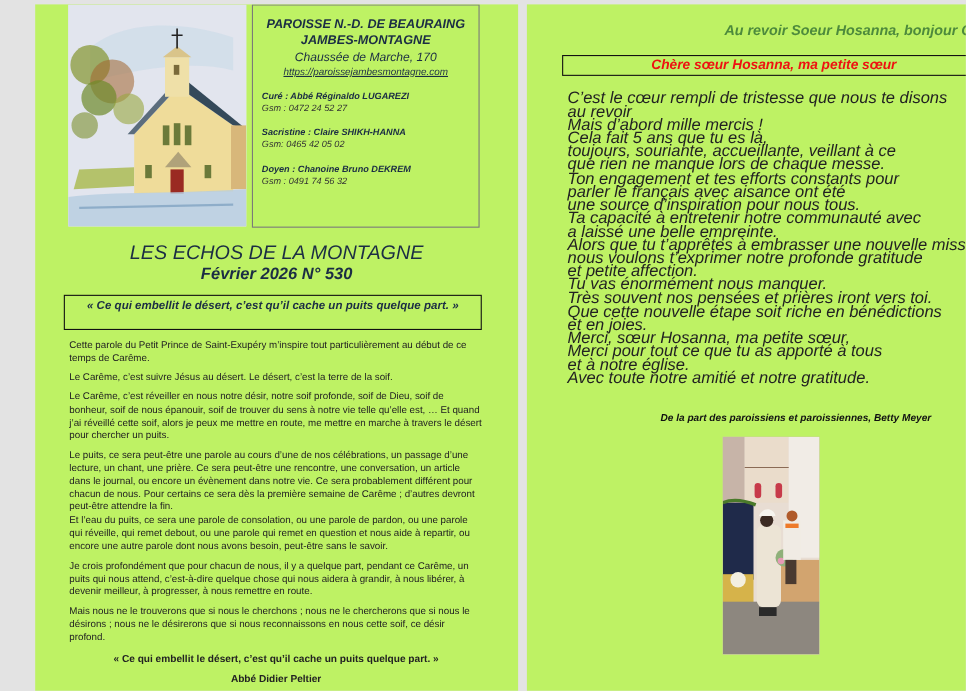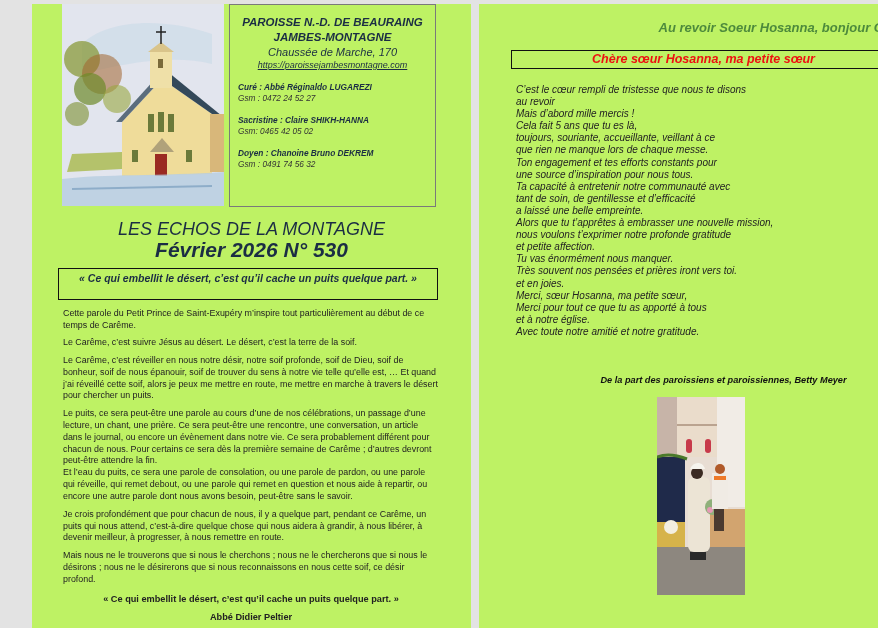--- a/index.html
+++ b/index.html
@@ -43,21 +43,21 @@
   .contact { margin-bottom: 11px; }
   .contact .role { font-weight: bold; font-style: italic; font-size: 8.3px; line-height: 11px; }
   .contact .phone { font-style: italic; font-size: 8.3px; line-height: 11px; color: #333; }
 
   .newsletter-title {
     position: absolute; left: 0; top: 215px; width: 439px; text-align: center;
     color: #1b2d44; font-weight: normal; font-style: italic; font-size: 18px; line-height: 21px;
   }
   .issue-line {
     position: absolute; left: 0; top: 236px; width: 439px; text-align: center;
-    color: #1b2d44; font-weight: bold; font-style: italic; font-size: 21px; line-height: 20px;
+    color: #1b2d44; font-weight: bold; font-style: italic; font-size: 15px; line-height: 20px;
   }
   .quote-box {
     position: absolute; left: 26px; top: 264px; width: 380px; height: 32px;
     border: 1.5px solid #111; box-sizing: border-box;
     text-align: center; font-weight: bold; font-style: italic; font-size: 10.5px; line-height: 14px;
     color: #1b2d44; padding-top: 2px;
   }
   .article {
     position: absolute; left: 31px; top: 304px; width: 376px;
     font-size: 8.9px; line-height: 11.9px; color: #222;
@@ -77,21 +77,21 @@
     position: absolute; left: 0; top: 15px; width: 431px; text-align: right;
     color: #4d8a3c; font-weight: bold; font-style: italic; font-size: 13px; line-height: 17px;
   }
   .red-box {
     position: absolute; left: 32px; top: 46px; width: 385px; height: 19px;
     border: 1.5px solid #111; box-sizing: border-box; text-align: center;
     color: #ee1111; font-weight: bold; font-style: italic; font-size: 12.5px; line-height: 16px;
   }
   .poem {
     position: absolute; left: 37px; top: 80px; width: 360px;
-    font-style: italic; font-size: 10px; line-height: 12.1px; color: #222;
+    font-style: italic; font-size: 15px; line-height: 12.1px; color: #222;
   }
   .poem div { white-space: nowrap; }
   .poem-sign {
     position: absolute; left: 0; top: 370px; width: 431px; padding-left: 58px; box-sizing: border-box;
     text-align: center;
     font-weight: bold; font-style: italic; font-size: 9.2px; line-height: 12px; color: #111;
   }
   .photo {
     position: absolute; left: 178px; top: 393px; width: 88px; height: 198px;
     background: #cdbfae; overflow: hidden;
@@ -184,29 +184,30 @@
   <div class="red-box">Chère sœur Hosanna, ma petite sœur</div>
 
   <div class="poem">
     <div>C’est le cœur rempli de tristesse que nous te disons</div>
     <div>au revoir</div>
     <div>Mais d’abord mille mercis !</div>
     <div>Cela fait 5 ans que tu es là,</div>
     <div>toujours, souriante, accueillante, veillant à ce</div>
     <div>que rien ne manque lors de chaque messe.</div>
     <div>Ton engagement et tes efforts constants pour</div>
+    <div>parler le français avec aisance ont été</div>
     <div>une source d’inspiration pour nous tous.</div>
     <div>Ta capacité à entretenir notre communauté avec</div>
-    <div>tant de soin, de gentillesse et d’efficacité</div>
     <div>a laissé une belle empreinte.</div>
     <div>Alors que tu t’apprêtes à embrasser une nouvelle mission,</div>
     <div>nous voulons t’exprimer notre profonde gratitude</div>
     <div>et petite affection.</div>
     <div>Tu vas énormément nous manquer.</div>
     <div>Très souvent nos pensées et prières iront vers toi.</div>
+    <div>Que cette nouvelle étape soit riche en bénédictions</div>
     <div>et en joies.</div>
     <div>Merci, sœur Hosanna, ma petite sœur,</div>
     <div>Merci pour tout ce que tu as apporté à tous</div>
     <div>et à notre église.</div>
     <div>Avec toute notre amitié et notre gratitude.</div>
   </div>
 
   <div class="poem-sign">De la part des paroissiens et paroissiennes, Betty Meyer</div>
 
   <div class="photo">

